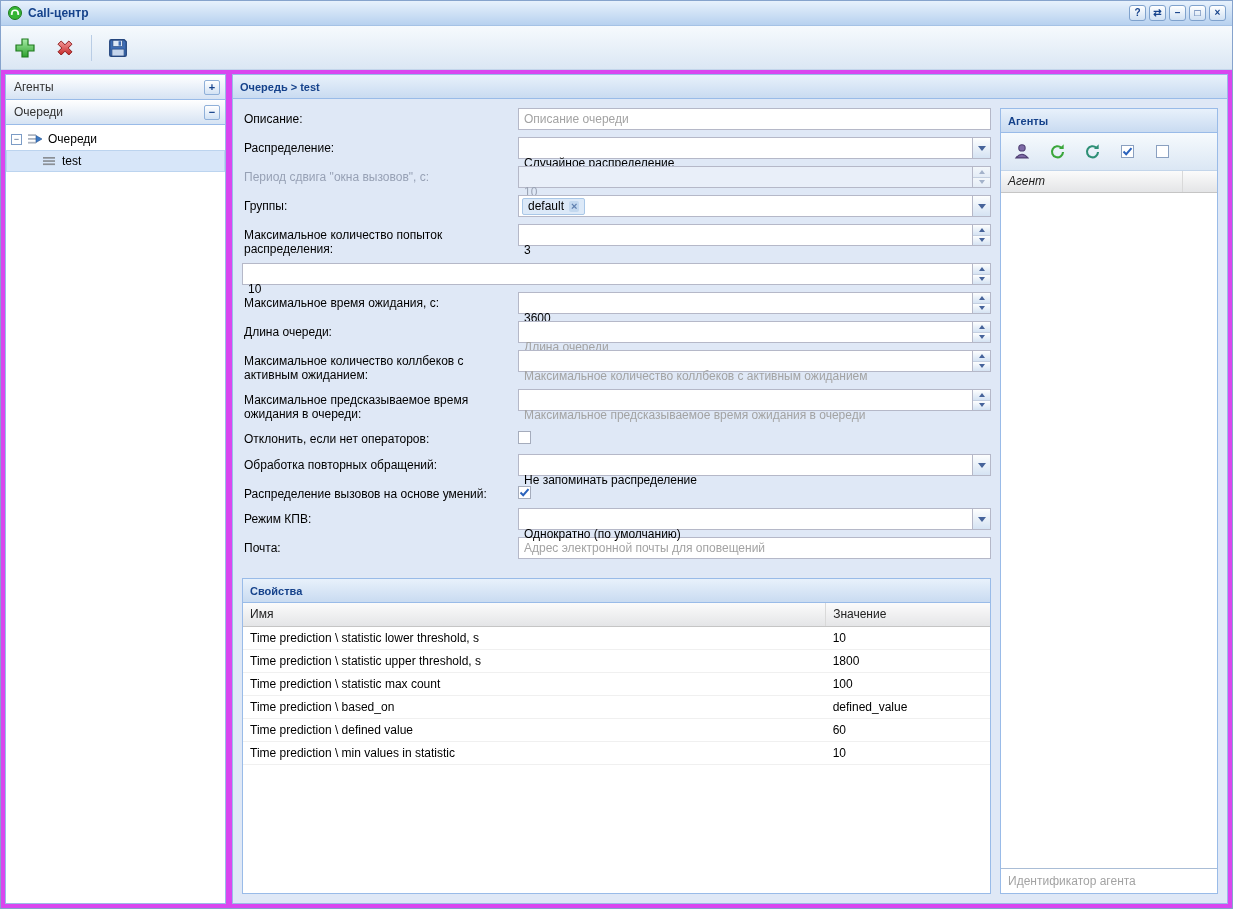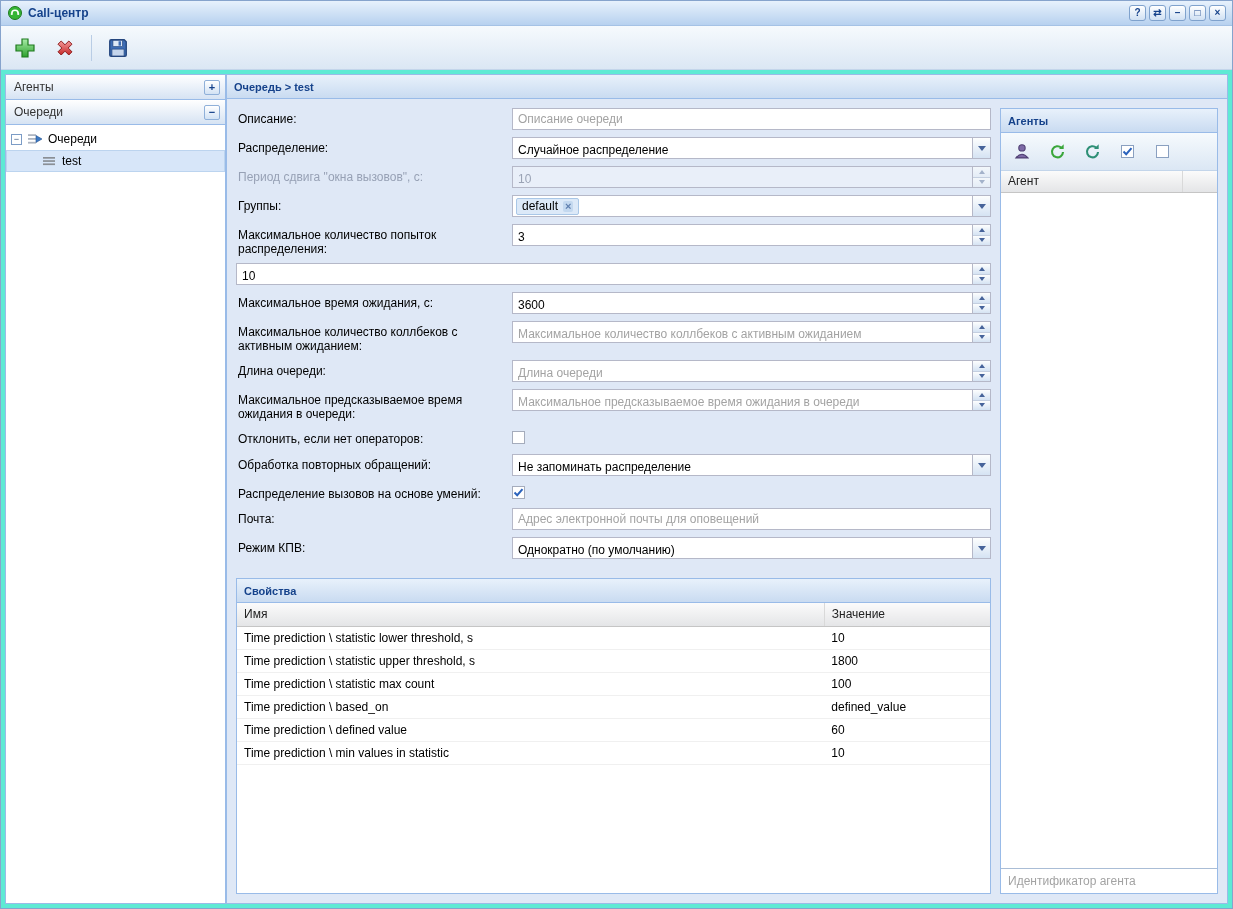--- a/index.html
+++ b/index.html
@@ -2,41 +2,41 @@
 <html><head>
 <meta charset="utf-8">
 <style>
   * { box-sizing: border-box; }
   html,body { margin:0; padding:0; }
   body {
     background:#c6d7ec;
     font-family:"Liberation Sans", sans-serif;
     font-size:12px; color:#000;
   }
-  .window { width:1233px; height:909px; border:1px solid #86a3cc; background:#5eead4;
+  .window { width:1233px; height:909px; border:1px solid #86a3cc; background:#d946ef;
             display:flex; flex-direction:column; overflow:hidden; }
 
   
   .titlebar { flex:0 0 25px; display:flex; align-items:center; gap:5px; padding:0 6px;
               background:linear-gradient(#e7f1fc,#b7d1ef); border-bottom:1px solid #a5c2e5; }
   .title-text { font-weight:bold; font-size:12px; color:#15428b; }
   .win-controls { margin-left:auto; display:flex; gap:3px; }
   .win-btn { width:17px; height:16px; display:flex; align-items:center; justify-content:center;
              border:1px solid #7fa2cd; border-radius:3px; background:linear-gradient(#ffffff,#cfe0f3);
              color:#15428b; font-size:10px; font-weight:bold; line-height:1; cursor:pointer; }
 
   
   .toolbar { flex:0 0 44px; display:flex; align-items:center; gap:6px; padding:0 7px;
              background:linear-gradient(#f6fafd,#dbe7f4); border-bottom:1px solid #c3d5ea; }
   .tool-btn { width:34px; height:34px; display:flex; align-items:center; justify-content:center;
               border-radius:3px; cursor:pointer; }
   .tool-sep { width:1px; height:26px; background:#b9cde5; margin:0 3px; }
 
   
-  .content { flex:1; display:flex; padding:4px; min-height:0; }
+  .content { flex:1; display:flex; gap:6px; padding:4px; min-height:0; }
 
   
   .sidebar { flex:0 0 221px; width:221px; border:1px solid #99bbe8; background:#fff;
              display:flex; flex-direction:column; min-height:0; }
   .acc-header { flex:0 0 25px; display:flex; align-items:center; padding:0 5px 0 8px;
                 background:linear-gradient(#ffffff,#d6e3f3); border-bottom:1px solid #99bbe8;
                 color:#333; cursor:pointer; }
   .acc-title { flex:1; }
   .acc-tool { width:16px; height:15px; display:flex; align-items:center; justify-content:center;
               border:1px solid #8fb0d9; border-radius:2px; background:linear-gradient(#ffffff,#d2e2f4);
@@ -65,21 +65,21 @@
   .lbl-disabled { color:#97a1b5; }
   .ctrl { flex:1; min-width:0; }
   .ctrl-check { padding-top:3px; }
   input { font-family:inherit; font-size:12px; }
   input::placeholder { color:#a3a3a3; opacity:1; }
   .textfield { width:100%; height:22px; border:1px solid #b5b8c8; padding:2px 5px;
                color:#000; background:#fff; outline:none; }
   .field { position:relative; width:100%; height:22px; background:#fff;
            border:1px solid #b5b8c8; display:flex; }
   .combo-input, .spin-input { flex:1; min-width:0; border:none; outline:none;
-                              padding:12px 5px; background:transparent; color:#000; }
+                              padding:12px 5px; background:transparent; color:#000;margin-top:13px; }
   .trigger { flex:0 0 18px; width:18px; border-left:1px solid #b5b8c8;
              background:linear-gradient(#fdfefe,#d5e3f3); display:flex;
              align-items:center; justify-content:center; cursor:pointer; }
   .arrow-down { width:0; height:0; border-left:4px solid transparent;
                 border-right:4px solid transparent; border-top:5px solid #46639a; }
   .spinner-btns { flex:0 0 18px; width:18px; display:flex; flex-direction:column;
                   border-left:1px solid #b5b8c8; }
   .spin { flex:1; display:flex; align-items:center; justify-content:center;
           background:linear-gradient(#fdfefe,#d5e3f3); cursor:pointer; }
   .spin.up { border-bottom:1px solid #c4cfe0; }
@@ -115,21 +115,21 @@
   
   .agents-panel { flex:0 0 218px; width:218px; border:1px solid #99bbe8; background:#fff;
                   display:flex; flex-direction:column; min-height:0; }
   .agents-toolbar { flex:0 0 38px; display:flex; align-items:center; gap:13px; padding:0 10px;
                     background:linear-gradient(#f6fafd,#dbe7f4); border-bottom:1px solid #c3d5ea; }
   .agents-tool { width:22px; height:22px; display:flex; align-items:center; justify-content:center;
                  border-radius:2px; cursor:pointer; }
   .cb-icon { width:13px; height:13px; border:1px solid #8aa0c0; background:#fff;
              display:inline-flex; align-items:center; justify-content:center; }
   .grid-header { flex:0 0 22px; display:flex; background:linear-gradient(#fbfbfb,#e4e5e7);
-                 border-bottom:1px solid #c5c5c5; }
+                 border-bottom:1px solid #c5c5c5;font-style:italic; }
   .grid-col { padding:3px 7px; color:#222; cursor:pointer; }
   .grid-col.first { width:182px; border-right:1px solid #d9d9d9; }
   .grid-col.rest { flex:1; }
   .grid-body { flex:1; background:#fff; }
   .agents-footer { flex:0 0 25px; border-top:1px solid #aabdd6; display:flex; background:#fff; }
   .agents-footer input { flex:1; border:none; outline:none; padding:3px 7px; background:#fff; }
 </style>
 </head>
 <body>
 
@@ -329,40 +329,40 @@
                         <span class="tri-up"></span>
                       </span>
                       <span class="spin down">
                         <span class="tri-down"></span>
                       </span>
                     </span>
                   </div>
                 </div>
               </div>
               <div class="form-row">
+                <label class="form-label">Длина очереди:</label>
+                <div class="ctrl">
+                  <div class="field">
+                    <input class="spin-input" placeholder="Длина очереди" style="">
+                    <span class="spinner-btns">
+                      <span class="spin up">
+                        <span class="tri-up"></span>
+                      </span>
+                      <span class="spin down">
+                        <span class="tri-down"></span>
+                      </span>
+                    </span>
+                  </div>
+                </div>
+              </div>
+              <div class="form-row">
                 <label class="form-label">Максимальное количество коллбеков с активным ожиданием:</label>
                 <div class="ctrl">
                   <div class="field">
                     <input class="spin-input" placeholder="Максимальное количество коллбеков с активным ожиданием" style="">
-                    <span class="spinner-btns">
-                      <span class="spin up">
-                        <span class="tri-up"></span>
-                      </span>
-                      <span class="spin down">
-                        <span class="tri-down"></span>
-                      </span>
-                    </span>
-                  </div>
-                </div>
-              </div>
-              <div class="form-row">
-                <label class="form-label">Длина очереди:</label>
-                <div class="ctrl">
-                  <div class="field">
-                    <input class="spin-input" placeholder="Длина очереди" style="">
                     <span class="spinner-btns">
                       <span class="spin up">
                         <span class="tri-up"></span>
                       </span>
                       <span class="spin down">
                         <span class="tri-down"></span>
                       </span>
                     </span>
                   </div>
                 </div>
@@ -400,33 +400,33 @@
               </div>
               <div class="form-row">
                 <label class="form-label">Распределение вызовов на основе умений:</label>
                 <div class="ctrl ctrl-check"><span class="checkbox checked">
                     <svg width="11" height="11" viewBox="0 0 11 11">
                       <path d="M1.5 5.5 L4.2 8.2 L9.5 2.2" fill="none" stroke="#2a62bc" stroke-width="2"></path>
                     </svg>
                   </span></div>
               </div>
               <div class="form-row">
-                <label class="form-label">Почта:</label>
-                <div class="ctrl"><input class="textfield" placeholder="Адрес электронной почты для оповещений" style=""></div>
-              </div>
-              <div class="form-row">
                 <label class="form-label">Режим КПВ:</label>
                 <div class="ctrl">
                   <div class="field">
                     <input class="combo-input" readonly="" value="Однократно (по умолчанию)" style="">
                     <span class="trigger">
                       <span class="arrow-down"></span>
                     </span>
                   </div>
                 </div>
+              </div>
+              <div class="form-row">
+                <label class="form-label">Почта:</label>
+                <div class="ctrl"><input class="textfield" placeholder="Адрес электронной почты для оповещений" style=""></div>
               </div>
             </div>
 
           <div class="props-panel">
             <div class="panel-header">
               <span>Свойства</span>
             </div>
             <table class="props-table">
               <colgroup>
                   <col class="name-col">

